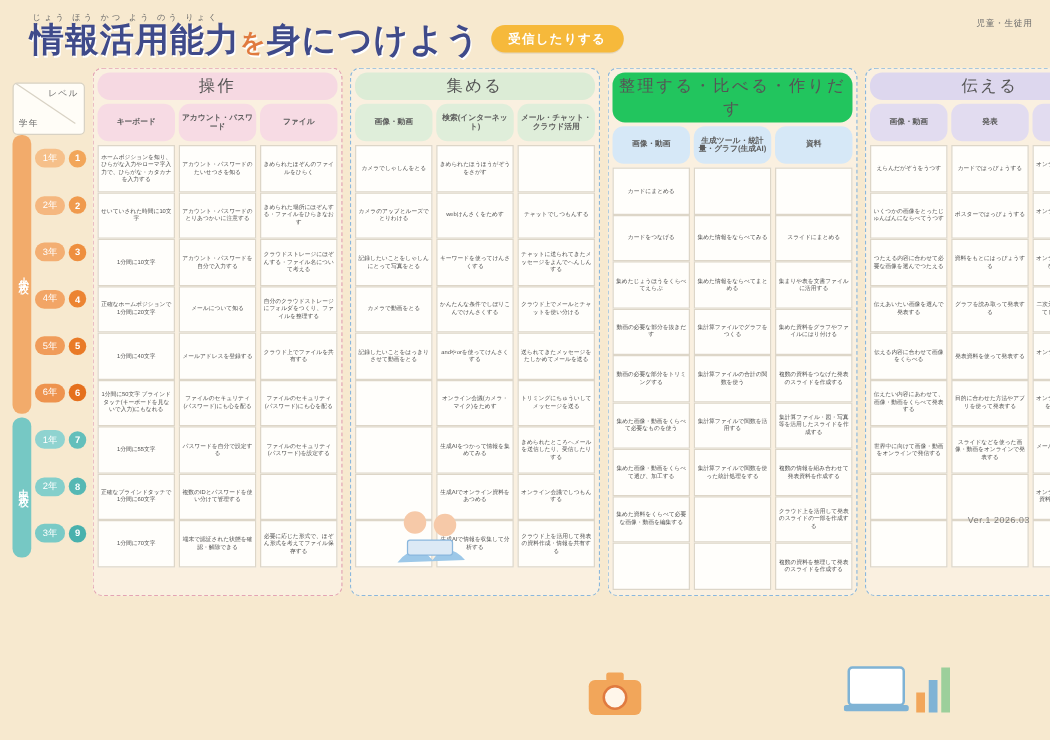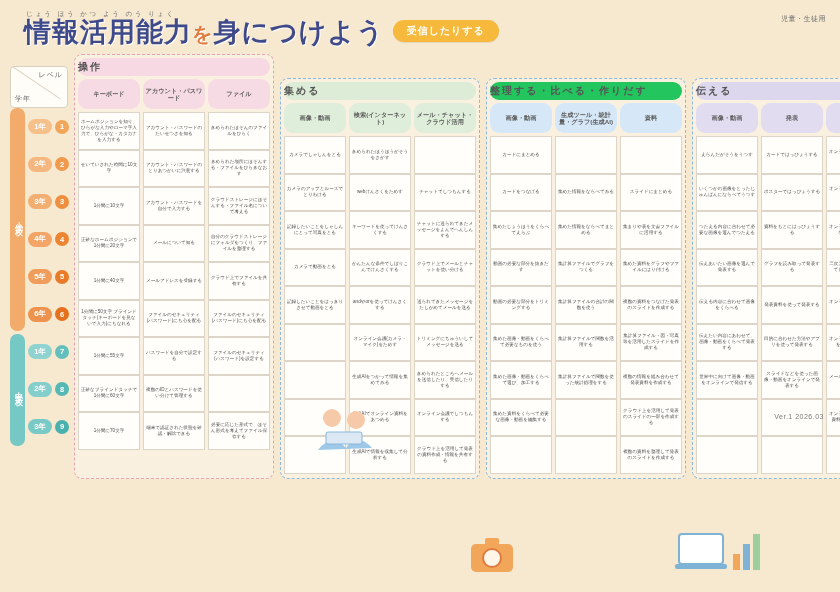--- a/index.html
+++ b/index.html
@@ -63,36 +63,36 @@
     flex:1;border-radius:7px;display:flex;align-items:center;justify-content:center;
     color:#fff;font-size:8px;font-weight:bold;writing-mode:vertical-rl;letter-spacing:3px;
   }
   .school-elem{background:#f2ab6b;}
   .school-jhs{background:#76c8c4;}
   .grade-col{flex:1;display:flex;flex-direction:column;}
   .grade-row{
     height:37.5px;display:flex;align-items:center;gap:3px;padding-left:3px;box-sizing:border-box;
   }
   .grade-chip{
-    width:24px;height:15px;border-radius:8px;color:#fff;font-size:7.5px;font-weight:bold;
+    width:24px;height:15px;border-radius:8px;color:#fff;font-size:7.5px;font-weight:normal;
     display:flex;align-items:center;justify-content:center;
   }
   .lvl-chip{
     width:14px;height:14px;border-radius:50%;color:#fff;font-size:7.5px;font-weight:bold;
     display:flex;align-items:center;justify-content:center;
   }
 
   
   .panels{display:flex;gap:6px;flex:1;}
   .panel{
     border:1.5px dashed #e3a3b4;border-radius:8px;padding:3px 3px 4px 3px;background:rgba(255,255,255,.35);
   }
-  .panel.blue{border-color:#8ab7dd;margin-top:24px;}
+  .panel.blue{border-color:#8ab7dd;}
   .panel-title{
-    text-align:left;font-size:10px;font-weight:bold;color:#555;border-radius:10px;
+    text-align:center;font-size:13px;font-weight:normal;color:#555;border-radius:10px;
     padding:2px 0;margin-bottom:3px;letter-spacing:2px;
   }
   .cols{display:flex;gap:3px;}
   .col{display:flex;flex-direction:column;}
   .col-head{
     border-radius:9px;font-size:6.2px;font-weight:bold;color:#5d5d5d;
     display:flex;align-items:center;justify-content:center;text-align:center;
     height:30px;line-height:1.15;padding:0 2px;box-sizing:border-box;margin-bottom:3px;
   }
   .cell{

